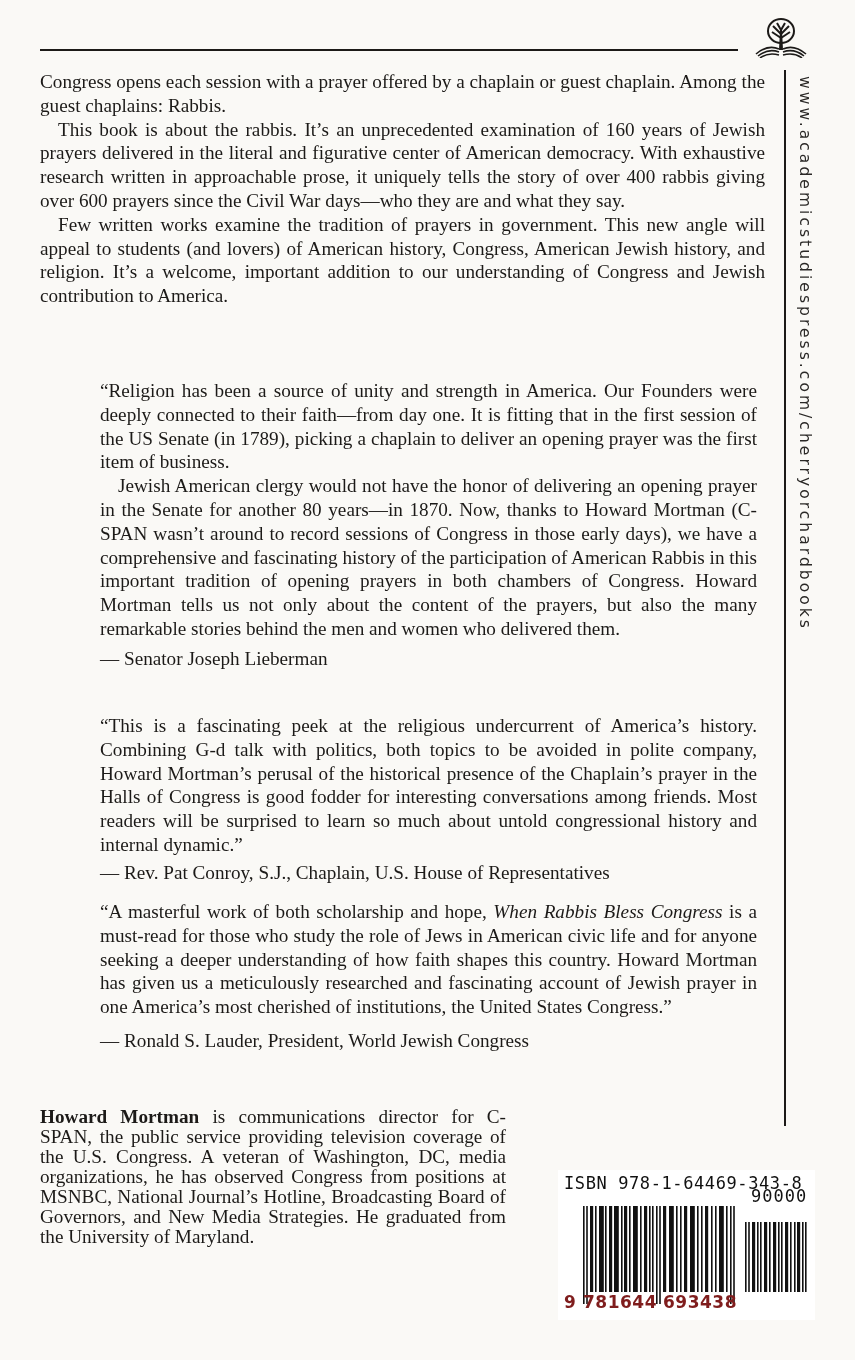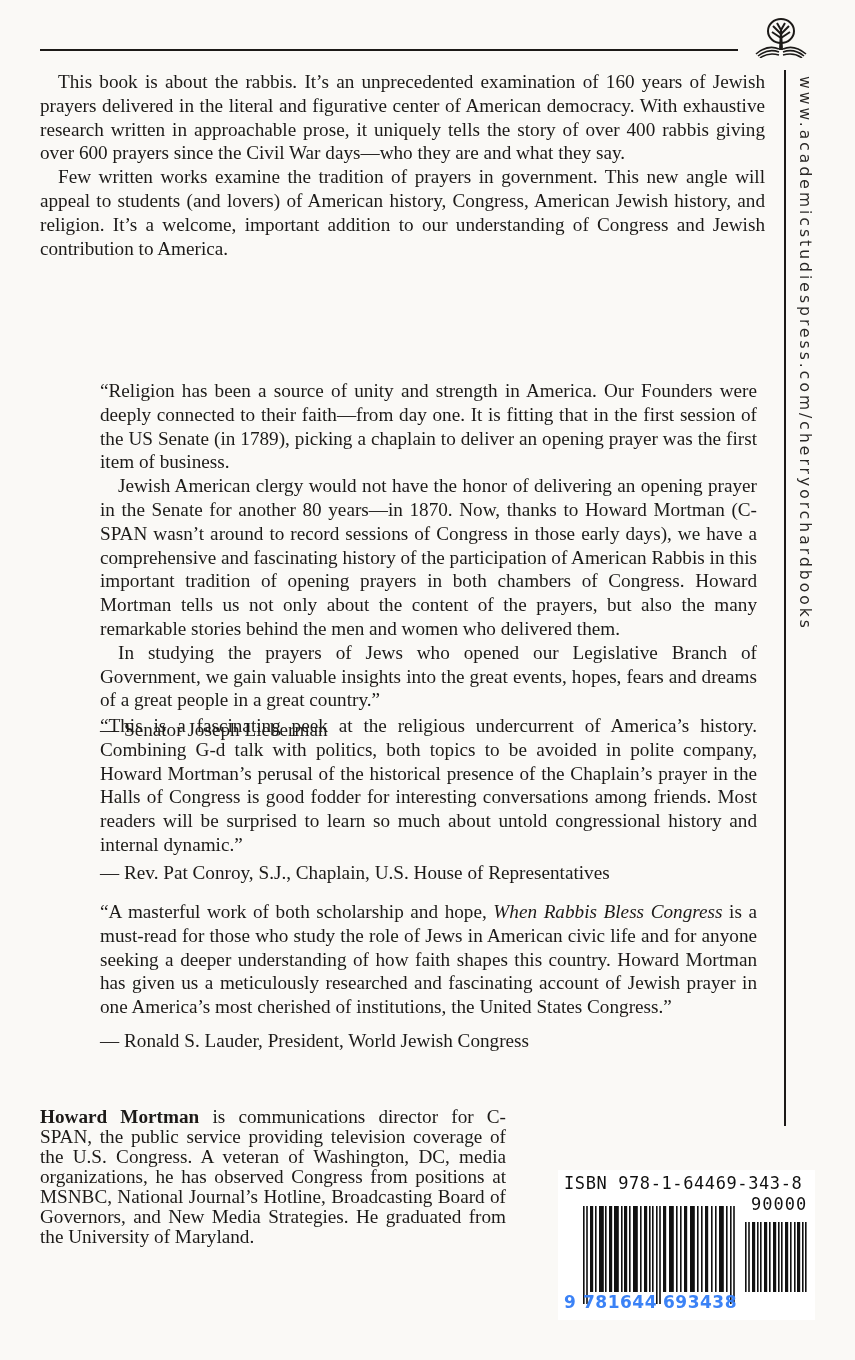--- a/index.html
+++ b/index.html
@@ -32,58 +32,58 @@
   .bio p { margin: 0; text-align: justify; }
   .bio b { font-weight: bold; }
   .barcode-box { position: absolute; left: 558px; top: 1170px; width: 257px; height: 150px; background: #ffffff; }
   .isbn-top {
     position: absolute; left: 6px; top: 3px;
     font-family: "DejaVu Sans Mono", "Liberation Mono", monospace;
     font-size: 17px; letter-spacing: 0.6px; color: #111;
     white-space: nowrap;
   }
   .price-code {
-    position: absolute; left: 193px; top: 24px;
+    position: absolute; left: 193px; top: 16px;
     font-family: "DejaVu Sans Mono", "Liberation Mono", monospace;
     font-size: 17px; letter-spacing: 1px; color: #111;
   }
   .bars-main { position: absolute; left: 25px; top: 36px; width: 152px; height: 98px; }
   .bars-addon { position: absolute; left: 187px; top: 52px; width: 62px; height: 70px; }
   .isbn-digits {
     position: absolute; left: 6px; top: 122px;
     font-family: "DejaVu Sans", "Liberation Sans", sans-serif; font-weight: bold;
-    font-size: 17px; color: #3b82f6; white-space: nowrap; letter-spacing: 0.5px;
+    font-size: 17px; color: #7f1d1d; white-space: nowrap; letter-spacing: 0.5px;
   }
   .isbn-digits span { display: inline-block; }
 </style>
 </head>
 <body>
 
 <div class="top-rule"></div>
 
 <svg class="logo" viewBox="0 0 62 42">
   <ellipse cx="31" cy="15" rx="13" ry="12" fill="none" stroke="#1c1a18" stroke-width="2"></ellipse>
   <path d="M31 34 L31 12 M31 18 L23 10 M31 18 L39 10 M31 22 L22 16 M31 22 L40 16 M31 14 L27 7 M31 14 L35 7" stroke="#1c1a18" stroke-width="2" fill="none"></path>
   <path d="M29 34 L33 34 L32 14 L30 14 Z" fill="#1c1a18"></path>
   <path d="M6 38 Q18 28 29 33 M8 40 Q18 32 29 36 M10 42 Q18 36 29 39" stroke="#1c1a18" stroke-width="1.6" fill="none"></path>
   <path d="M56 38 Q44 28 33 33 M54 40 Q44 32 33 36 M52 42 Q44 36 33 39" stroke="#1c1a18" stroke-width="1.6" fill="none"></path>
 </svg>
 
 <div class="vrule"></div>
 <div class="vurl">www.academicstudiespress.com/cherryorchardbooks</div>
 
 <section class="col intro">
+  <p>Congress opens each session with a prayer offered by a chaplain or guest chaplain. Among the guest chaplains: Rabbis.</p>
   <p class="indent">This book is about the rabbis. It’s an unprecedented examination of 160 years of Jewish prayers delivered in the literal and figurative center of American democracy. With exhaustive research written in approachable prose, it uniquely tells the story of over 400 rabbis giving over 600 prayers since the Civil War days—who they are and what they say.</p>
   <p class="indent">Few written works examine the tradition of prayers in government. This new angle will appeal to students (and lovers) of American history, Congress, American Jewish history, and religion. It’s a welcome, important addition to our understanding of Congress and Jewish contribution to America.</p>
 </section>
 
 <section class="col quote q1">
   <p>“Religion has been a source of unity and strength in America. Our Founders were deeply connected to their faith—from day one. It is fitting that in the first session of the US Senate (in 1789), picking a chaplain to deliver an opening prayer was the first item of business.</p>
   <p class="indent">Jewish American clergy would not have the honor of delivering an opening prayer in the Senate for another 80 years—in 1870. Now, thanks to Howard Mortman (C-SPAN wasn’t around to record sessions of Congress in those early days), we have a comprehensive and fascinating history of the participation of American Rabbis in this important tradition of opening prayers in both chambers of Congress. Howard Mortman tells us not only about the content of the prayers, but also the many remarkable stories behind the men and women who delivered them.</p>
-  <p class="indent">In studying the prayers of Jews who opened our Legislative Branch of Government, we gain valuable insights into the great events, hopes, fears and dreams of a great people in a great country.”</p>
   <p class="attr">— Senator Joseph Lieberman</p>
 </section>
 
 <section class="col quote q2">
   <p>“This is a fascinating peek at the religious undercurrent of America’s history. Combining G-d talk with politics, both topics to be avoided in polite company, Howard Mortman’s perusal of the historical presence of the Chaplain’s prayer in the Halls of Congress is good fodder for interesting conversations among friends. Most readers will be surprised to learn so much about untold congressional history and internal dynamic.”</p>
   <p class="attr">— Rev. Pat Conroy, S.J., Chaplain, U.S. House of Representatives</p>
 </section>
 
 <section class="col quote q3">
   <p><span>“A masterful work of both scholarship and hope, </span><i>When Rabbis Bless Congress</i><span> is a must-read for those who study the role of Jews in American civic life and for anyone seeking a deeper understanding of how faith shapes this country. Howard Mortman has given us a meticulously researched and fascinating account of Jewish prayer in one America’s most cherished of institutions, the United States Congress.”</span></p>

